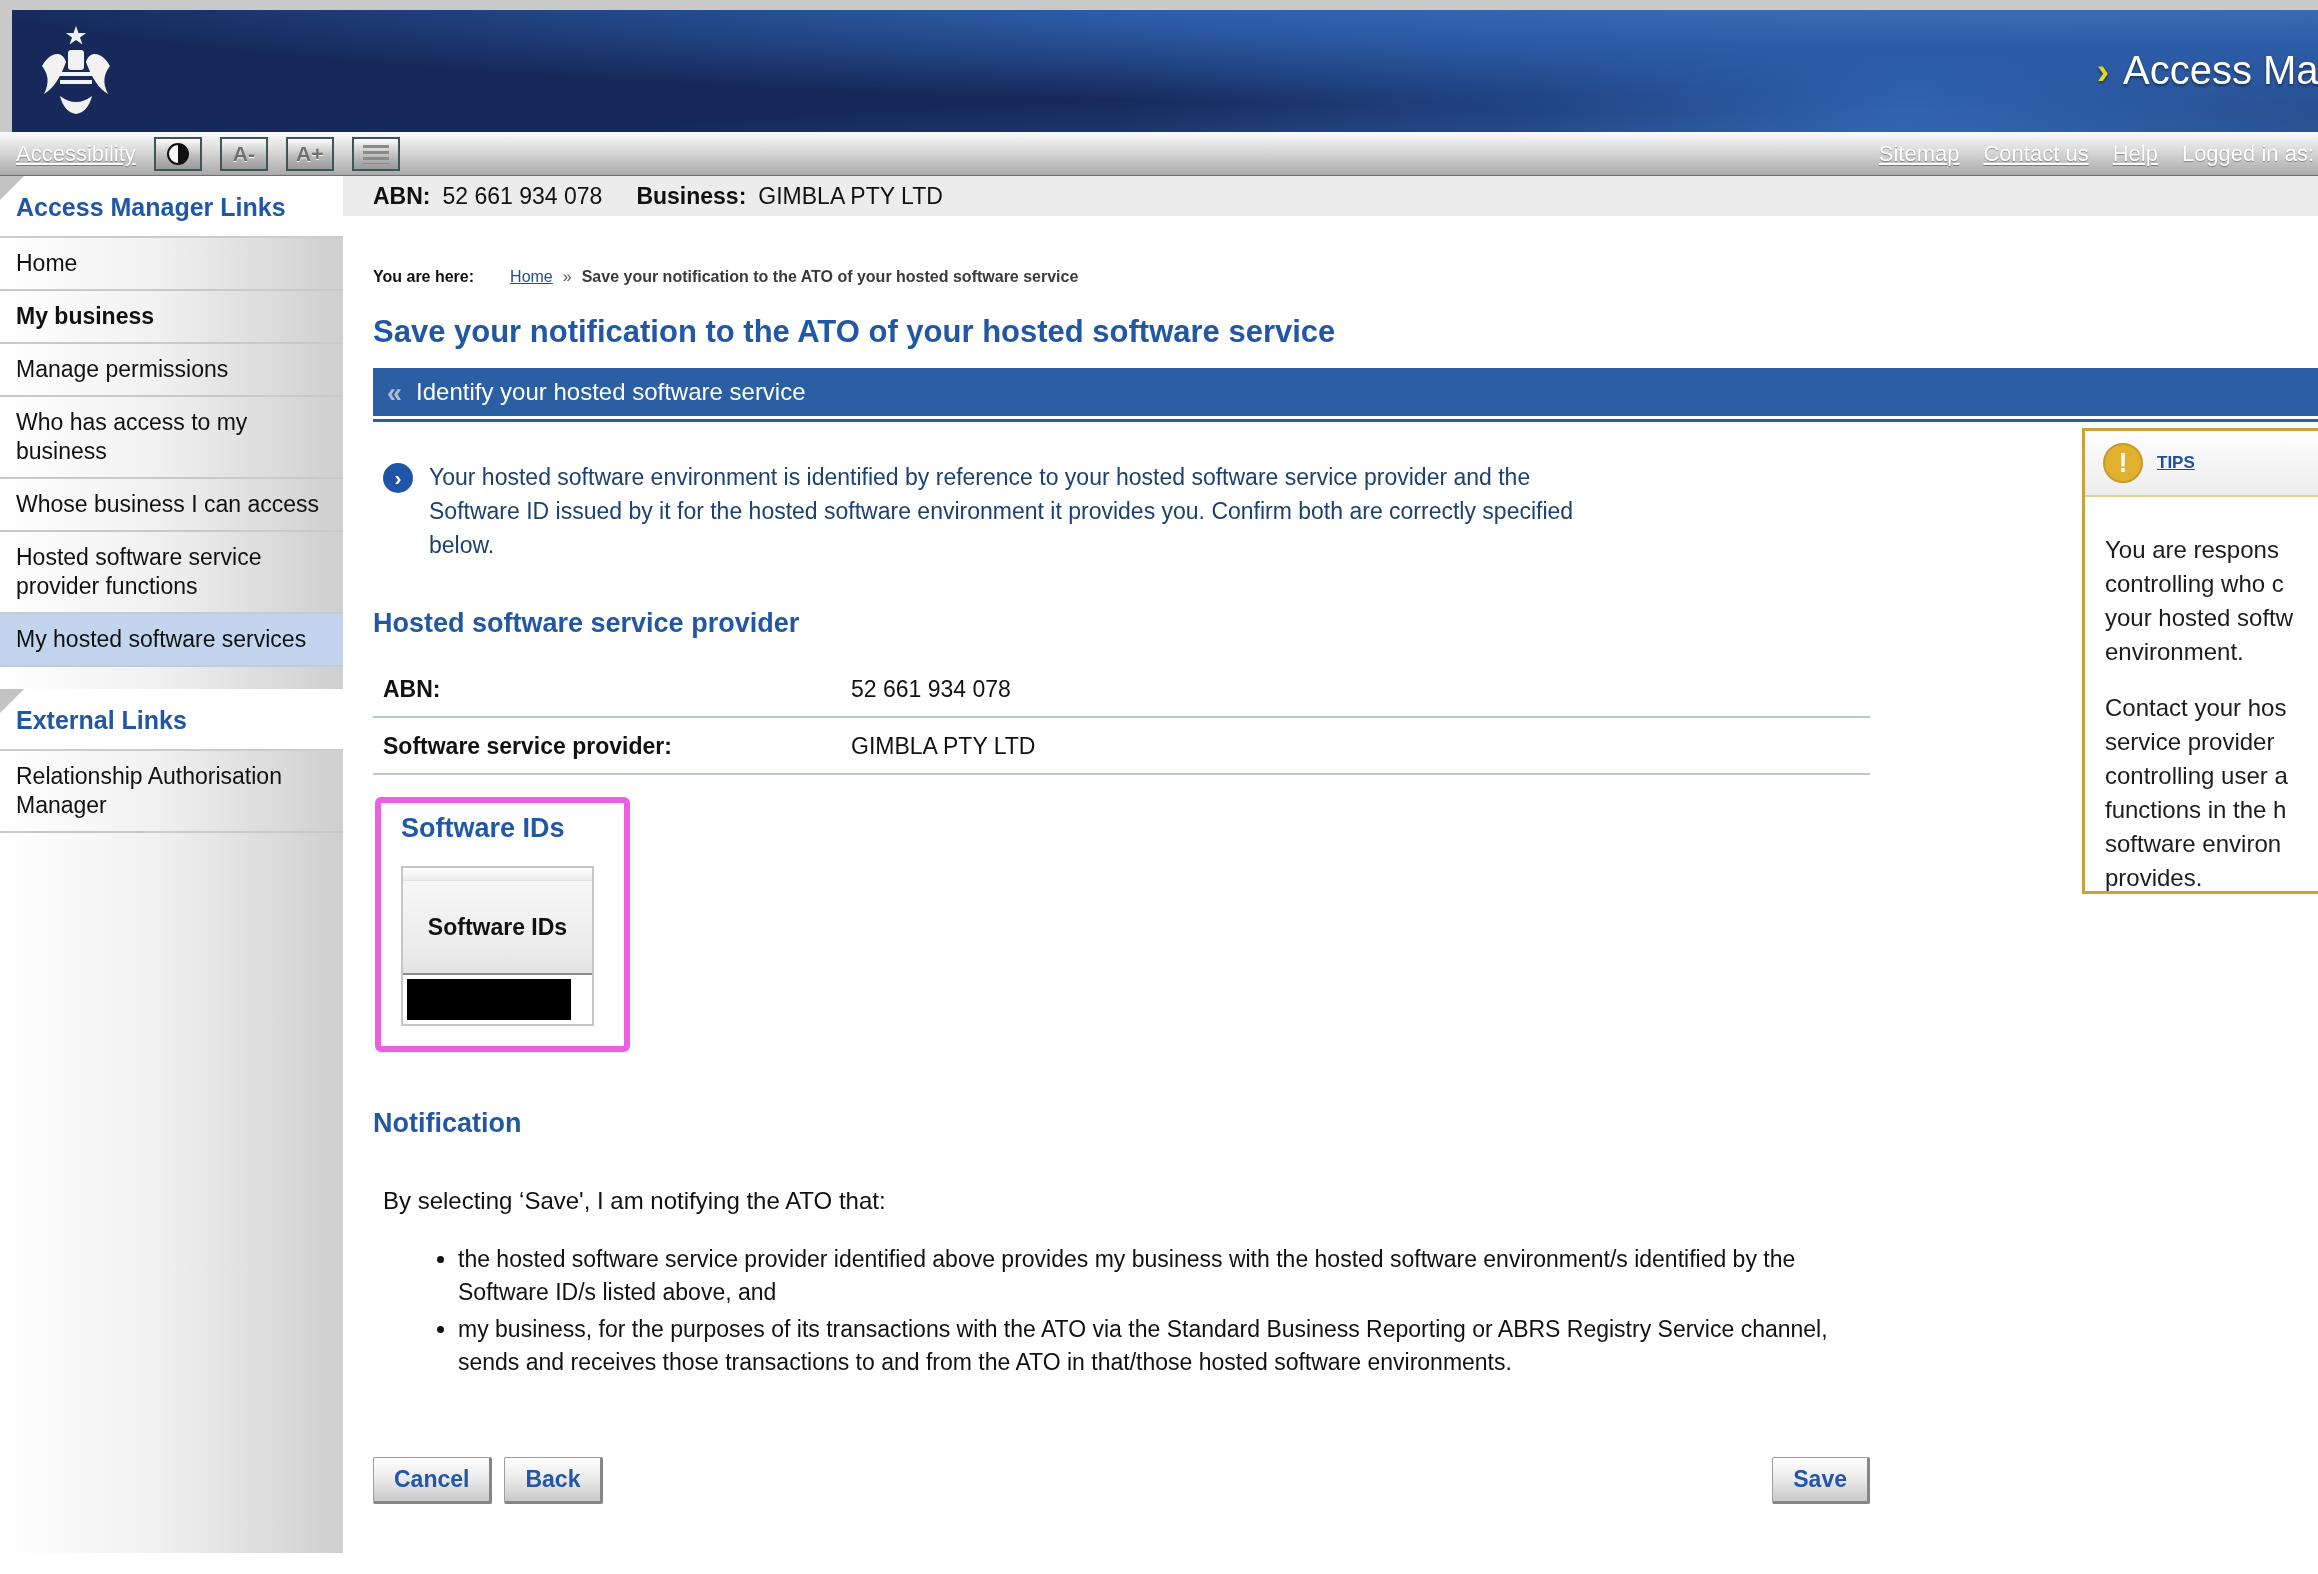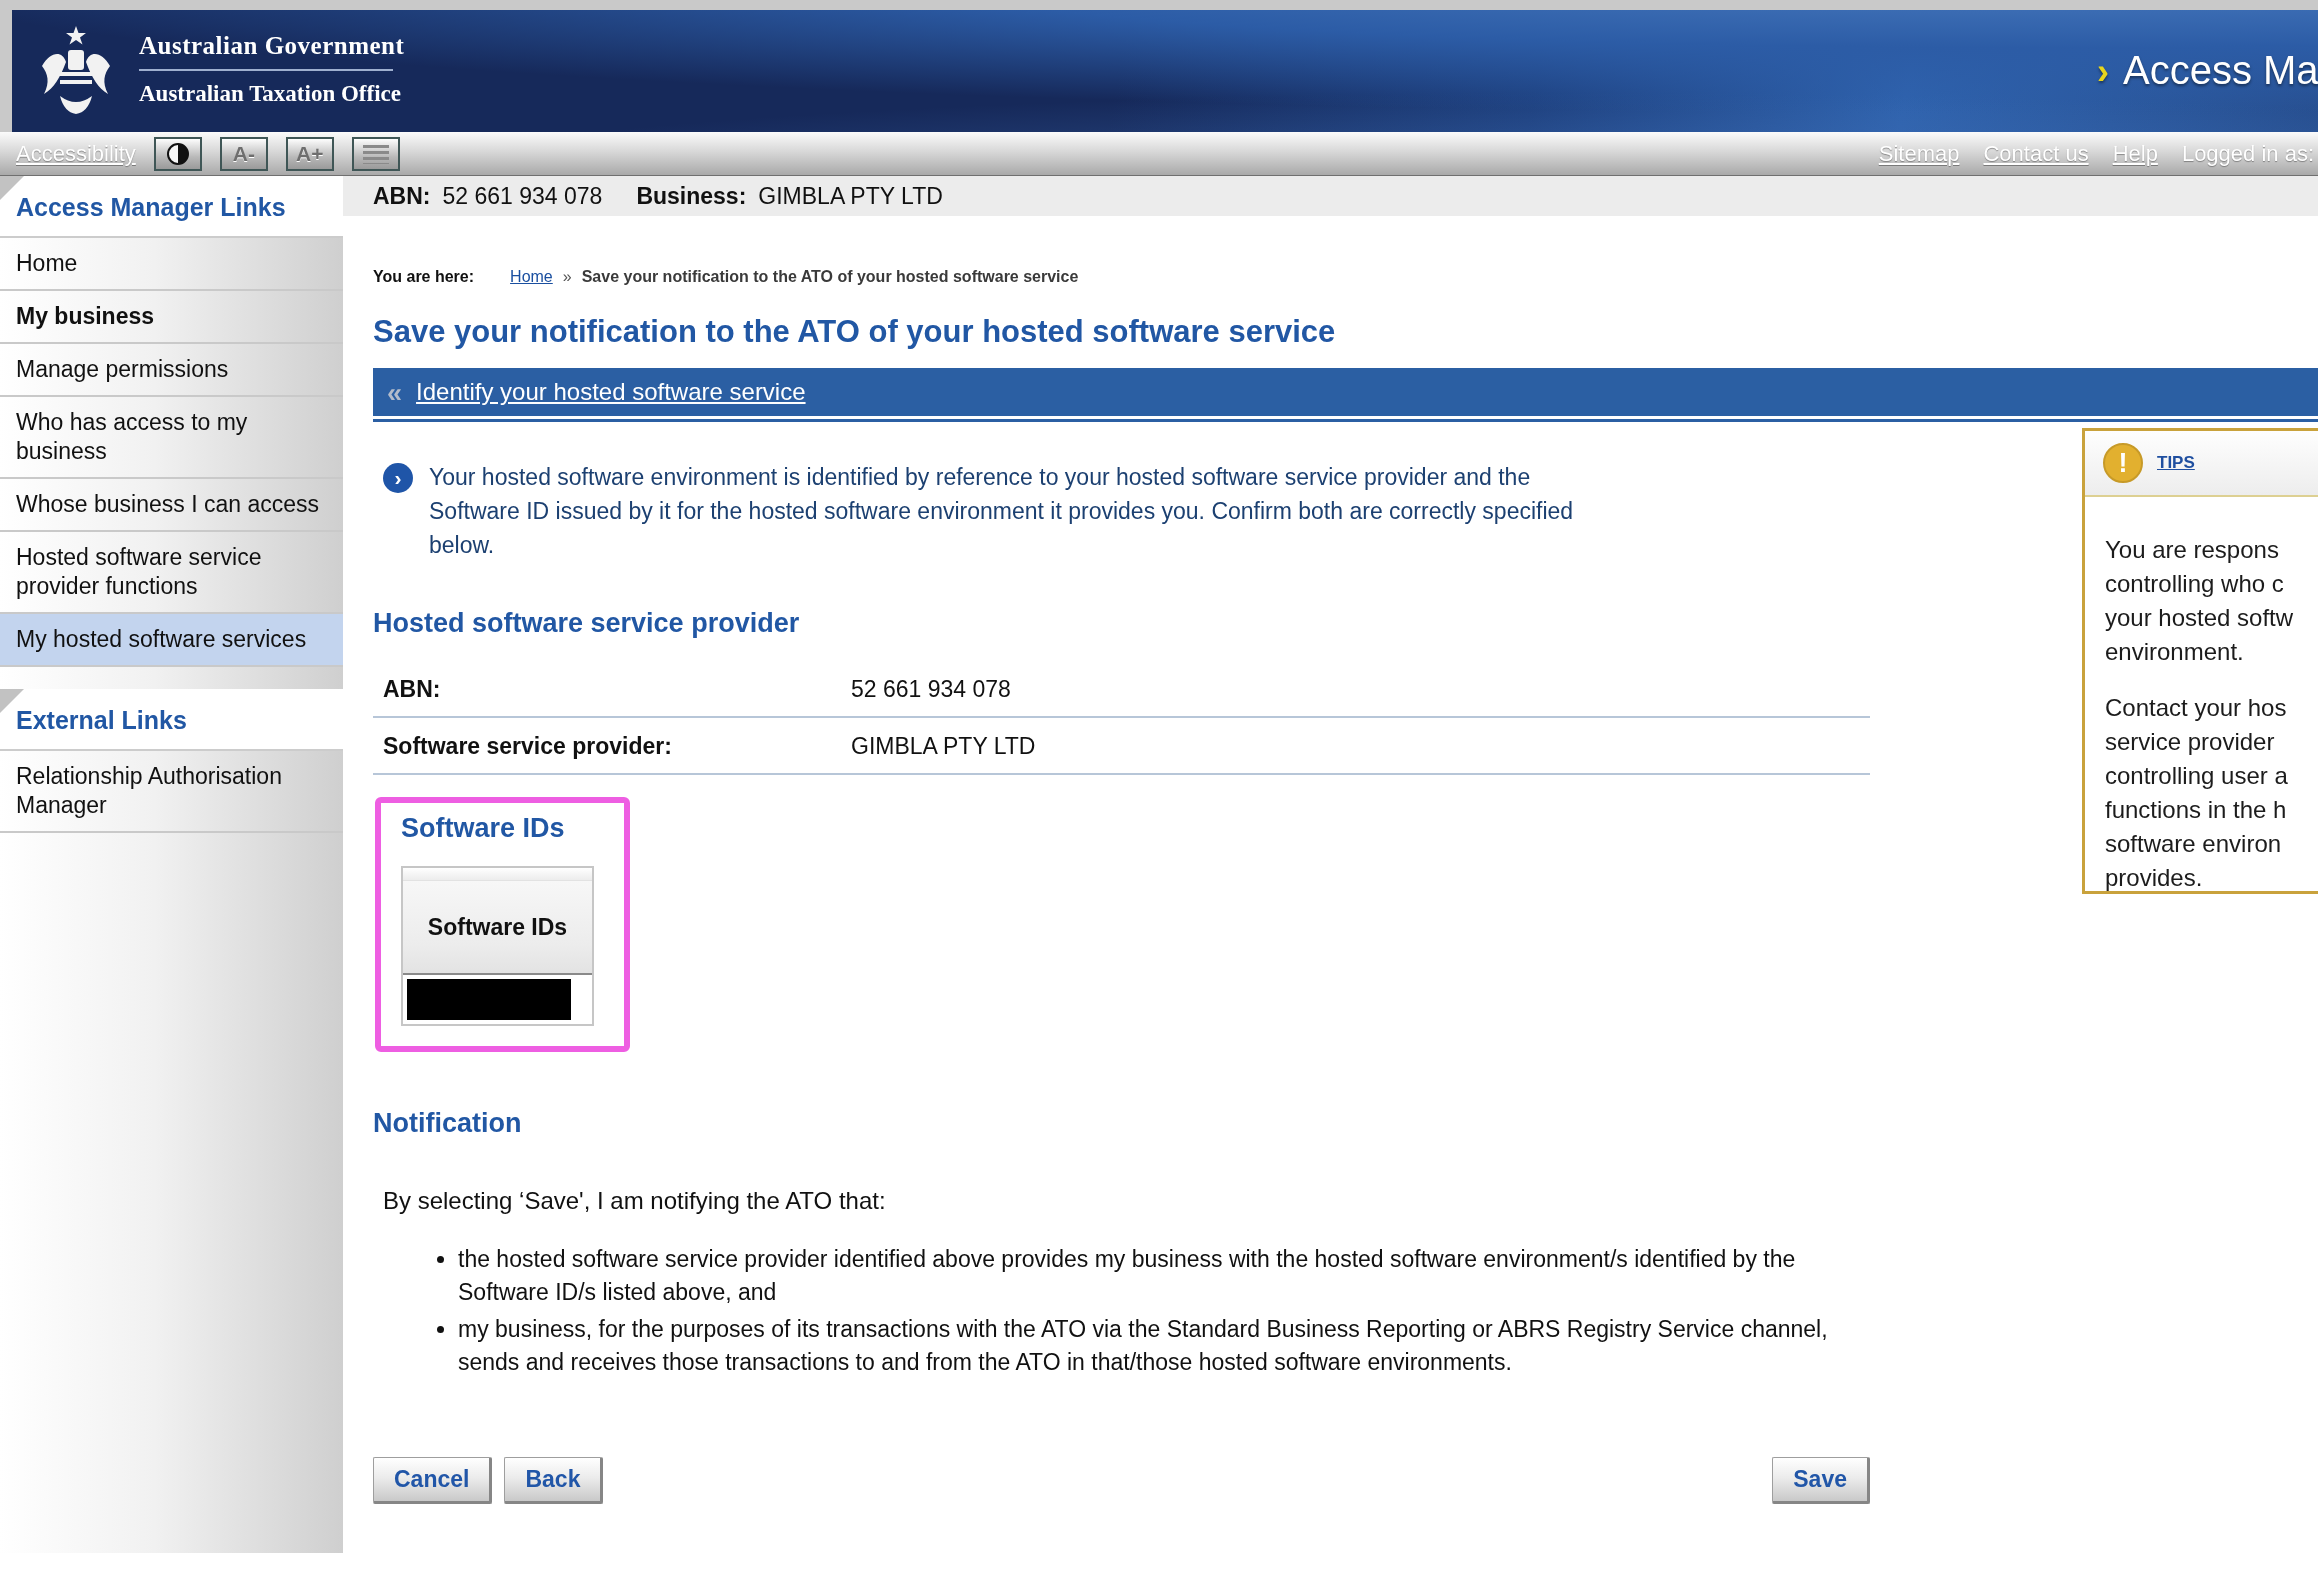--- a/index.html
+++ b/index.html
@@ -59,21 +59,21 @@
   .biz-strip .val{margin-left:12px;margin-right:34px;}
   .content-inner{padding-left:30px;}
   .breadcrumb{margin-top:52px;font-size:16px;}
   .breadcrumb .prefix{font-weight:bold;margin-right:36px;}
   .breadcrumb a{color:#1a4fa0;text-decoration:underline;cursor:pointer;}
   .breadcrumb .sep{color:#555;margin:0 10px;}
   .breadcrumb .current{font-weight:bold;color:#3a3a3a;}
   .page-title{margin:28px 0 0;font-size:31px;font-weight:bold;color:#2157a4;}
   .back-bar{margin-top:18px;height:48px;line-height:48px;background:#2b5fa3;padding-left:14px;white-space:nowrap;}
   .back-bar .bchev{color:#b4bccb;font-size:27px;font-weight:bold;margin-right:14px;vertical-align:-2px;}
-  .back-bar a{color:#fff;font-size:24px;text-decoration:underline;cursor:pointer;margin-top:32px;}
+  .back-bar a{color:#fff;font-size:24px;cursor:pointer;margin-top:32px;}
   .back-bar-underline{height:3px;background:#2b5fa3;margin-top:3px;}
 
   .intro{margin-top:38px;display:flex;width:1433px;}
   .info-badge{flex:0 0 30px;height:30px;margin:3px 16px 0 10px;border-radius:50%;background:#1f55a8;
     color:#fff;font-size:21px;font-weight:bold;display:flex;align-items:center;justify-content:center;}
   .intro-text{font-size:23px;line-height:34px;color:#1c4071;}
 
   .section-h{margin-top:46px;font-size:27px;font-weight:bold;color:#2157a4;}
   .kv-table{margin-top:20px;width:1497px;}
   .kv-row{display:flex;padding:15px 0 13px 10px;border-bottom:2px solid #b7c6d8;font-size:23px;}
@@ -129,25 +129,20 @@
           <polygon points="46,4 48.5,11 56,11 50,15.5 52.5,22.5 46,18 39.5,22.5 42,15.5 36,11 43.5,11"></polygon>
           <rect x="38" y="28" width="16" height="20" rx="3"></rect>
           <path d="M12 44 C20 30, 32 28, 36 40 C30 56, 24 66, 14 72 C20 60, 18 52, 12 44 Z"></path>
           <path d="M80 44 C72 30, 60 28, 56 40 C62 56, 68 66, 78 72 C72 60, 74 52, 80 44 Z"></path>
           <path d="M30 74 Q46 86 62 74 Q58 90 46 92 Q34 90 30 74 Z"></path>
           <rect x="26" y="50" width="40" height="4"></rect>
           <rect x="30" y="58" width="32" height="4"></rect>
         </g>
       </svg>
     </div>
-    <div class="brand">
-      <div class="brand-line1">Australian Government</div>
-      <div class="brand-rule"></div>
-      <div class="brand-line2">Australian Taxation Office</div>
-    </div>
     <div class="app-title">
       <span class="chev">›</span><span>Access Ma</span>
     </div>
   </div>
 
   <div class="toolbar">
     <div class="tb-left">
       <span class="tb-link">Accessibility</span>
       <span class="tb-btn">
           <span class="contrast-dot"></span>

